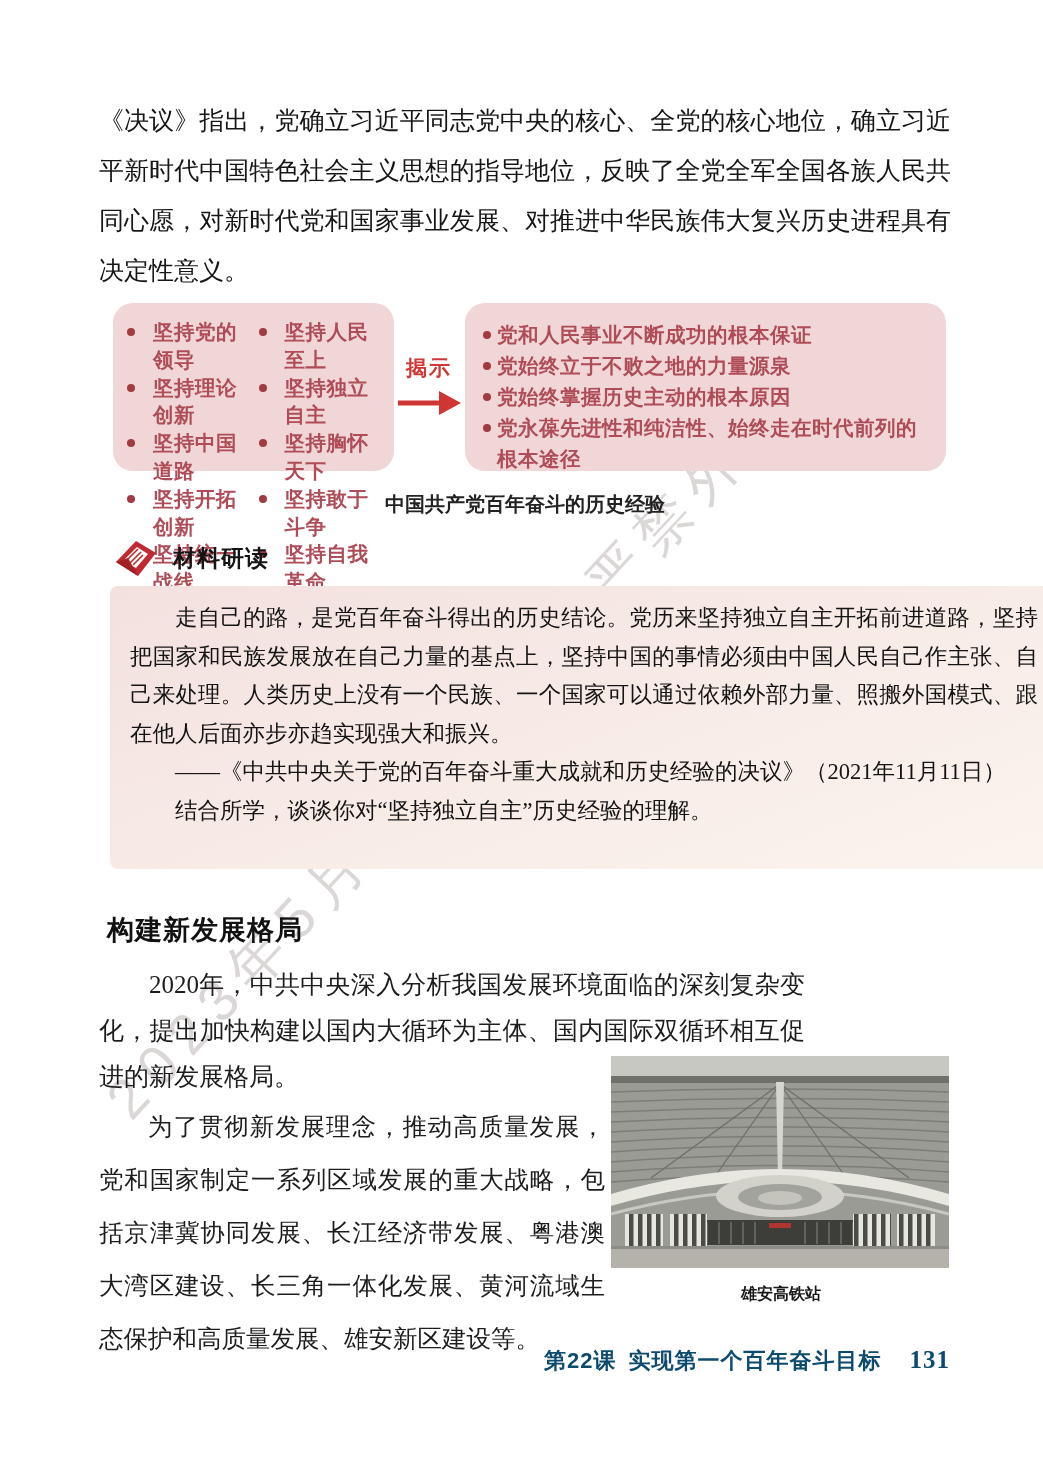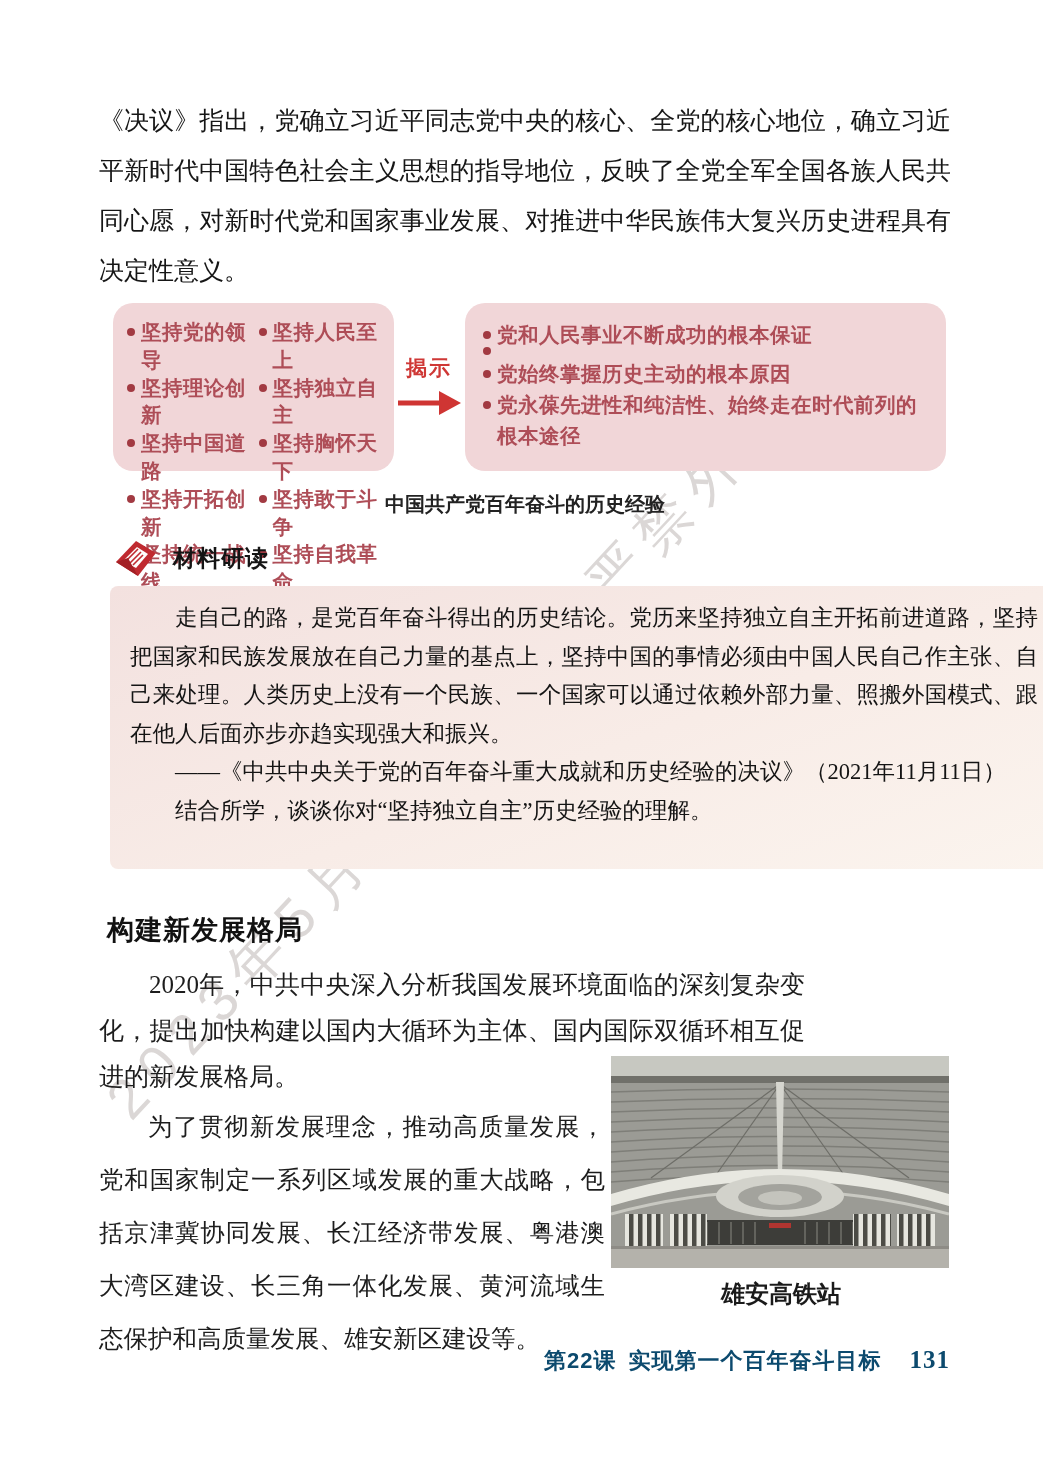--- a/index.html
+++ b/index.html
@@ -23,21 +23,21 @@
   
   .diagram{position:absolute;left:0;top:0;z-index:2;}
   .pinkbox{
     position:absolute;background:#f1d6d8;border-radius:20px;
     font-family:"Liberation Sans","DejaVu Sans",sans-serif;color:#ae4d57;
   }
   .leftbox{left:113px;top:303px;width:281px;height:168px;padding:15px 8px 0 14px;box-sizing:border-box;}
   .leftbox .cols{display:flex;gap:4px;}
   .pinkbox ul{list-style:none;margin:0;padding:0;}
   .pinkbox li{display:flex;align-items:baseline;font-size:20.5px;font-weight:bold;line-height:27.5px;letter-spacing:.5px;}
-  .leftbox li{line-height:27.8px;}
+  .leftbox li{line-height:27.8px;gap:12px;}
   .dot{flex:0 0 auto;width:8px;height:8px;border-radius:50%;background:#a23a42;margin-right:6px;position:relative;top:-3px;}
   .rightbox{left:465px;top:303px;width:481px;height:168px;padding:16px 12px 0 18px;box-sizing:border-box;}
   .rightbox li{font-size:20.5px;line-height:31px;}
   .reveal{position:absolute;left:394px;top:354px;width:70px;text-align:center;color:#cf3836;
     font-family:"Liberation Sans","DejaVu Sans",sans-serif;}
   .reveal-label{font-size:21px;font-weight:bold;letter-spacing:2px;}
   .reveal svg{display:block;margin:8px auto 0 auto;}
   .diagram-caption{
     position:absolute;left:99px;top:491px;width:852px;text-align:center;margin:0;
     font-size:20px;font-weight:bold;color:#222;z-index:2;
@@ -60,21 +60,21 @@
     font-family:"Liberation Sans","DejaVu Sans",sans-serif;
     font-size:27px;font-weight:bold;color:#111;letter-spacing:1px;
   }
   .para2{position:absolute;left:99px;top:962px;width:706px;margin:0;
     font-size:25px;line-height:46px;text-align:justify;text-indent:2em;z-index:2;}
   .para3{position:absolute;left:99px;top:1100px;width:506px;margin:0;
     font-size:24.5px;line-height:53px;text-align:justify;text-indent:2em;z-index:2;}
   
   .photo-wrap{position:absolute;left:611px;top:1056px;width:340px;z-index:2;}
   .photo-frame{width:338px;height:212px;overflow:hidden;background:#9b9b95;}
-  .photo-caption{margin-top:10px;text-align:center;font-size:24px;font-weight:bold;color:#1a1a1a;}
+  .photo-caption{margin-top:16px;text-align:center;font-size:16px;font-weight:bold;color:#1a1a1a;}
   
   .footer{position:absolute;right:93px;top:1346px;z-index:2;
     font-family:"Liberation Sans","DejaVu Sans",sans-serif;
     font-size:22px;font-weight:bold;color:#0c4a6e;letter-spacing:1px;}
   .footer .ft-lesson{margin-right:12px;}
   .footer .ft-title{margin-right:28px;}
   .footer .ft-page{font-family:"Liberation Serif","DejaVu Serif",serif;font-size:25px;}
 </style>
 </head>
 <body>
@@ -144,20 +144,21 @@
     </div>
 
     <div class="pinkbox rightbox">
       <ul>
         <li>
             <span class="dot"></span>
             <span>党和人民事业不断成功的根本保证</span>
           </li>
         <li>
             <span class="dot"></span>
+            <span>党始终立于不败之地的力量源泉</span>
           </li>
         <li>
             <span class="dot"></span>
             <span>党始终掌握历史主动的根本原因</span>
           </li>
         <li>
             <span class="dot"></span>
             <span>党永葆先进性和纯洁性、始终走在时代前列的根本途径</span>
           </li>
       </ul>

